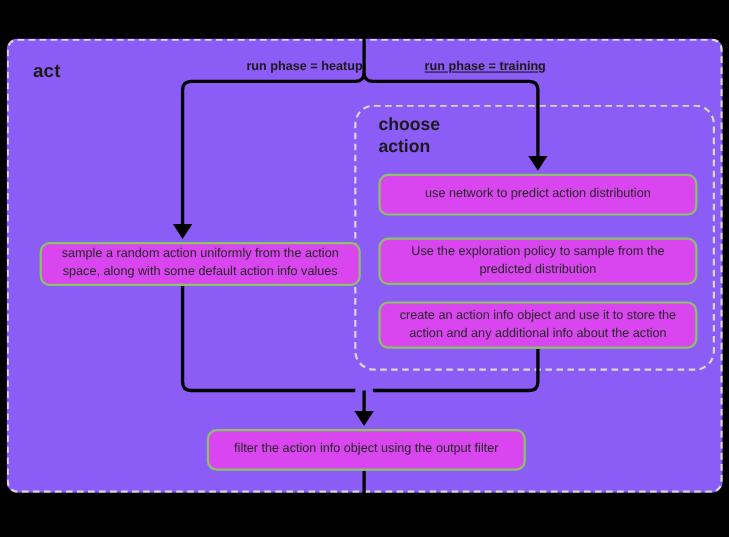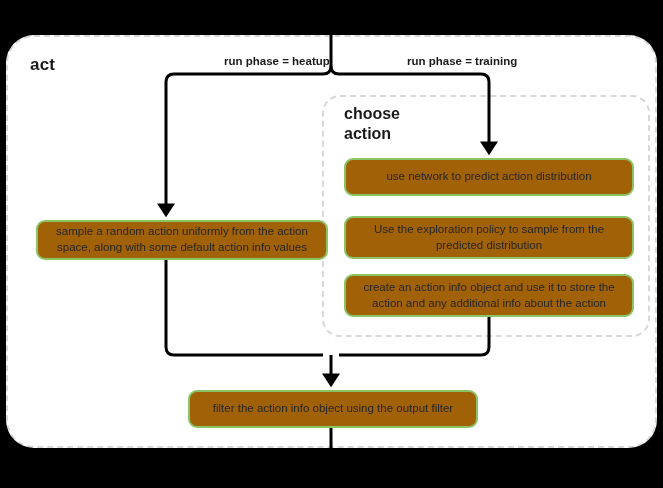--- a/index.html
+++ b/index.html
@@ -16,23 +16,23 @@
     font-family: "Liberation Sans", sans-serif;
   }
   
   .outer-container {
     position: absolute;
     left: 6px;
     top: 35px;
     width: 651px;
     height: 413px;
     box-sizing: border-box;
-    background: #ffffff;
+    background: #8b5cf6;
     border: 2px dashed #d8d8d8;
-    border-radius: 28px;
+    border-radius: 10px;
   }
   .outer-title {
     position: absolute;
     left: 22px;
     top: 18px;
     font-size: 17px;
     font-weight: bold;
     color: #1a1a1a;
     letter-spacing: 0.2px;
   }
@@ -55,21 +55,21 @@
     width: 120px;
     font-size: 16px;
     font-weight: bold;
     line-height: 1.25;
     color: #1a1a1a;
   }
   
   .gbox {
     position: absolute;
     box-sizing: border-box;
-    background: #a16207;
+    background: #d946ef;
     border: 2px solid #8ac465;
     border-radius: 9px;
     display: flex;
     align-items: center;
     justify-content: center;
     text-align: center;
     font-size: 11.5px;
     line-height: 1.35;
     color: #262626;
     padding: 3px 8px;
@@ -82,21 +82,21 @@
   
   .edge-label {
     position: absolute;
     font-size: 11.5px;
     font-weight: bold;
     color: #1a1a1a;
     white-space: nowrap;
     padding-left: 32px;
   }
   #label-heatup   { left: 192px; top: 55px; }
-  #label-training { left: 375px; top: 55px; }
+  #label-training { left: 354px; top: 55px; text-decoration: underline; }
   
   #arrows {
     position: absolute;
     left: 0;
     top: 0;
     width: 663px;
     height: 488px;
     pointer-events: none;
   }
 </style>

